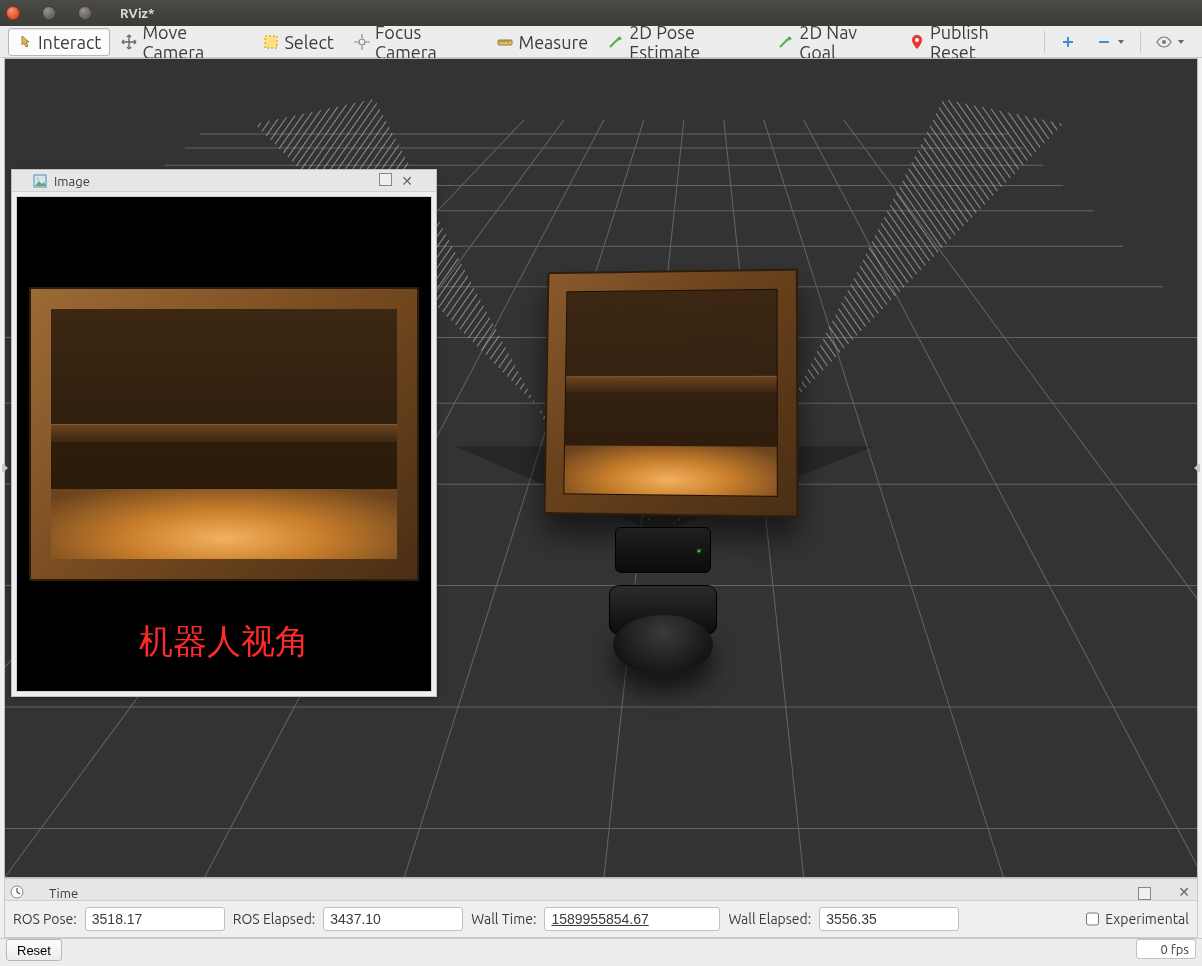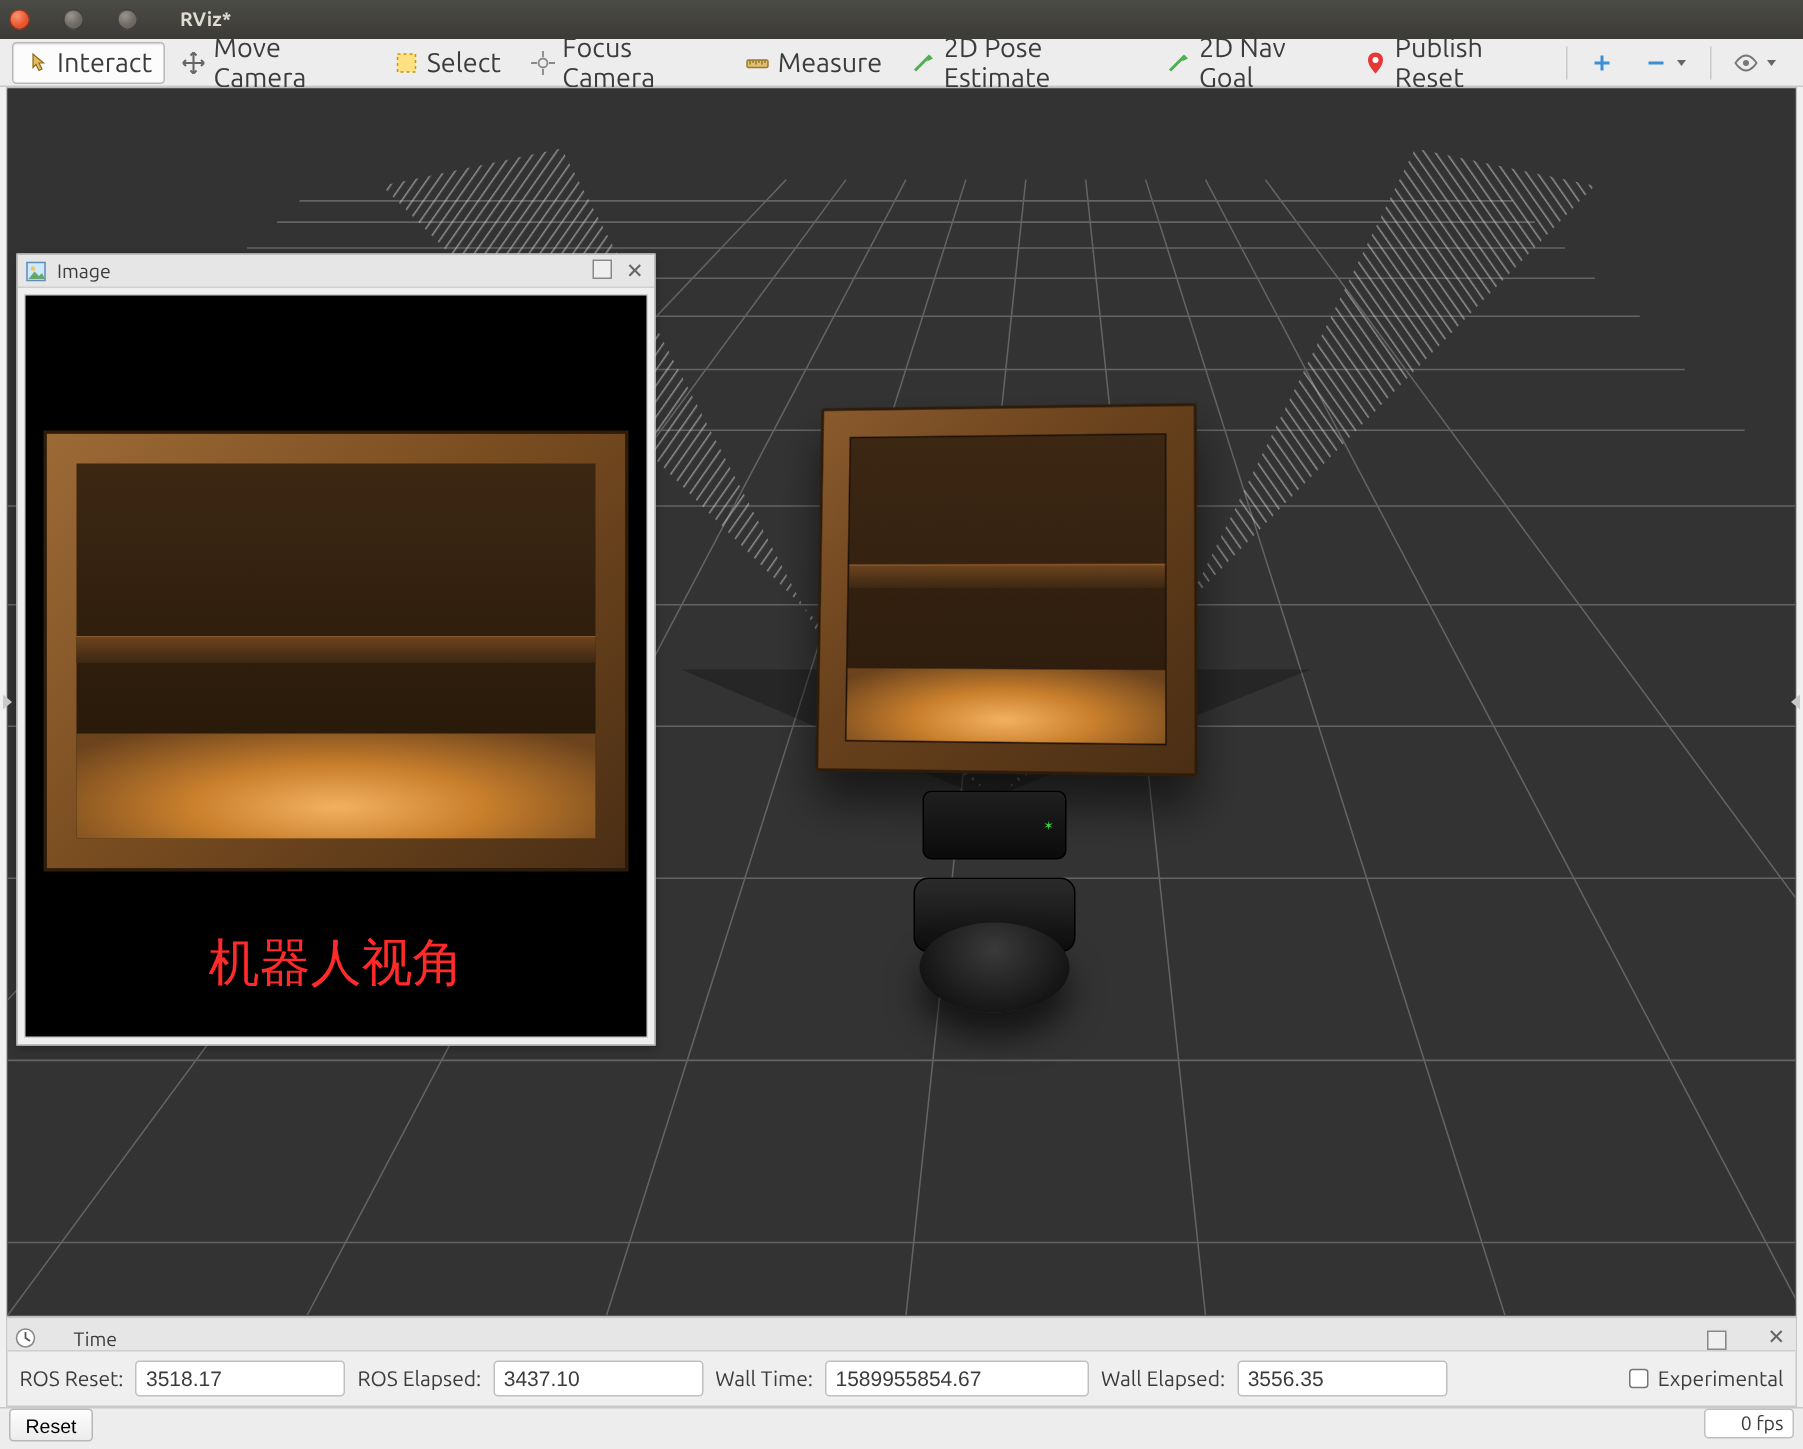--- a/index.html
+++ b/index.html
@@ -107,21 +107,21 @@
   .frustum{ position:absolute; inset:0; pointer-events:none; }
 
   
   .image-panel{
     position:absolute; left:6px; top:110px; width:426px; height:528px;
     background:#efefef; border:1px solid #bfbfbf; box-shadow: 0 2px 6px rgba(0,0,0,.25);
     display:flex; flex-direction:column;
   }
   .image-panel-header{
     height:22px; background:#e6e6e6; border-bottom:1px solid #cfcfcf;
-    display:flex; align-items:center; gap:6px; padding:0 4px; font-size:13px;
+    display:flex; align-items:center; gap:6px; padding:0 20px; font-size:13px;
   }
   .image-panel-header .spacer{ flex:1; }
   .image-panel-body{ flex:1; background:#000; position:relative; margin:4px; border:1px solid #cfcfcf;}
   .imgview-shelf{
     position:absolute; left:12px; top:90px; right:12px; bottom:110px;
     background: linear-gradient(135deg,#9c6a36 0%, #7a4d21 45%, #4a2e14 100%);
     border:2px solid #2e1c0b;
   }
   .imgview-inner{ position:absolute; left:20px; right:20px; top:20px; bottom:20px;
     background: linear-gradient(180deg,#3c2713,#221507);}
@@ -138,21 +138,21 @@
   .time-header{
     height:22px; background:#e6e6e6; border-bottom:1px solid #cfcfcf;
     display:flex; align-items:flex-end; gap:24px; padding:0 4px;}
   .time-header .spacer{flex:1;}
   .time-row{
     display:flex; align-items:center; gap:8px; padding:6px 8px; font-size:14px;}
   .time-row label{ white-space:nowrap;}
   .time-row input[type="text"]{
     height:24px; border:1px solid #c0c0c0; border-radius:3px; padding:0 6px;
     font-size:14px; background:#fff; color:#3c3c3c;}
-  .w140{width:140px;} .w150{width:176px;}
+  .w140{width:140px;} .w150{width:176px;text-decoration:underline;}
   .time-row .flex{flex:1;}
   .chk{ display:flex; gap:6px;margin-left:40px;}
 
   
   .bottombar{
     height:28px; background:#ededed; border-top:1px solid #c9c9c9;
     display:flex; align-items:flex-start; padding:0 6px; gap:8px;}
   .btn{
     height:22px; padding:0 10px; border:1px solid #b8b8b8; border-radius:3px;
     background:linear-gradient(#fdfdfd,#ececec); cursor:pointer; font-size:13px;}
@@ -404,21 +404,21 @@
           <circle cx="7" cy="7" r="6" fill="#fff" stroke="#888"></circle>
           <path d="M7 3v4l3 2" stroke="#555" fill="none" stroke-width="1.2"></path>
         </svg>
     </span>
     <span>Time</span>
     <span class="spacer"></span>
     <span class="restore-icon"></span>
     <span class="close-x">✕</span>
   </div>
   <div class="time-row">
-    <label>ROS Reset:</label>
+    <label>ROS Pose:</label>
     <input type="text" class="w140" value="3518.17" style="">
     <label>ROS Elapsed:</label>
     <input type="text" class="w140" value="3437.10" style="">
     <label>Wall Time:</label>
     <input type="text" class="w150" value="1589955854.67" style="">
     <label>Wall Elapsed:</label>
     <input type="text" class="w140" value="3556.35" style="">
     <span class="flex"></span>
     <label class="chk">
       <input type="checkbox" style="">

